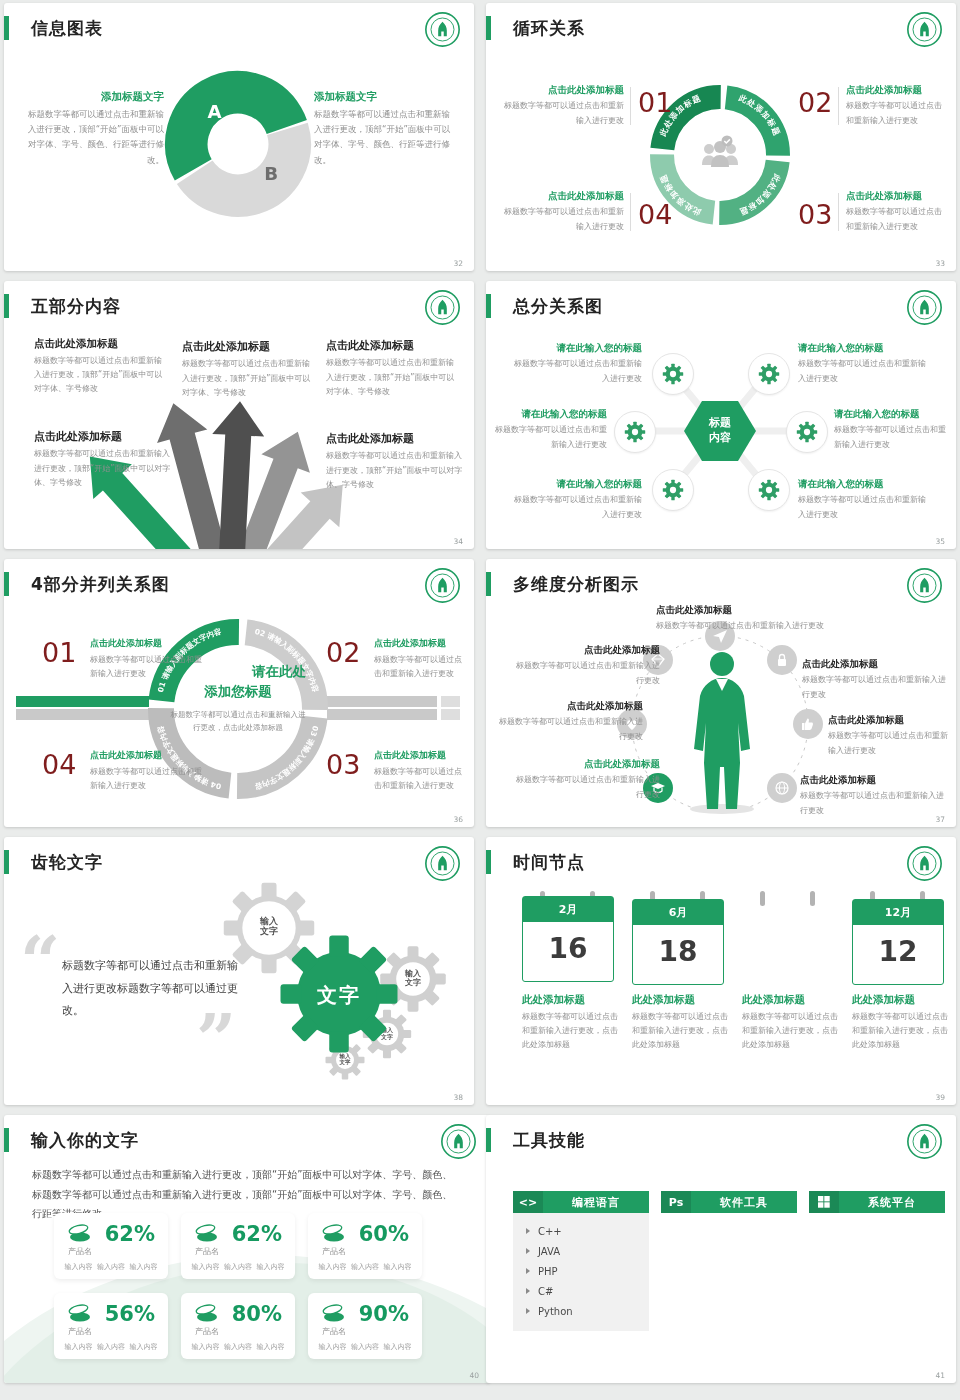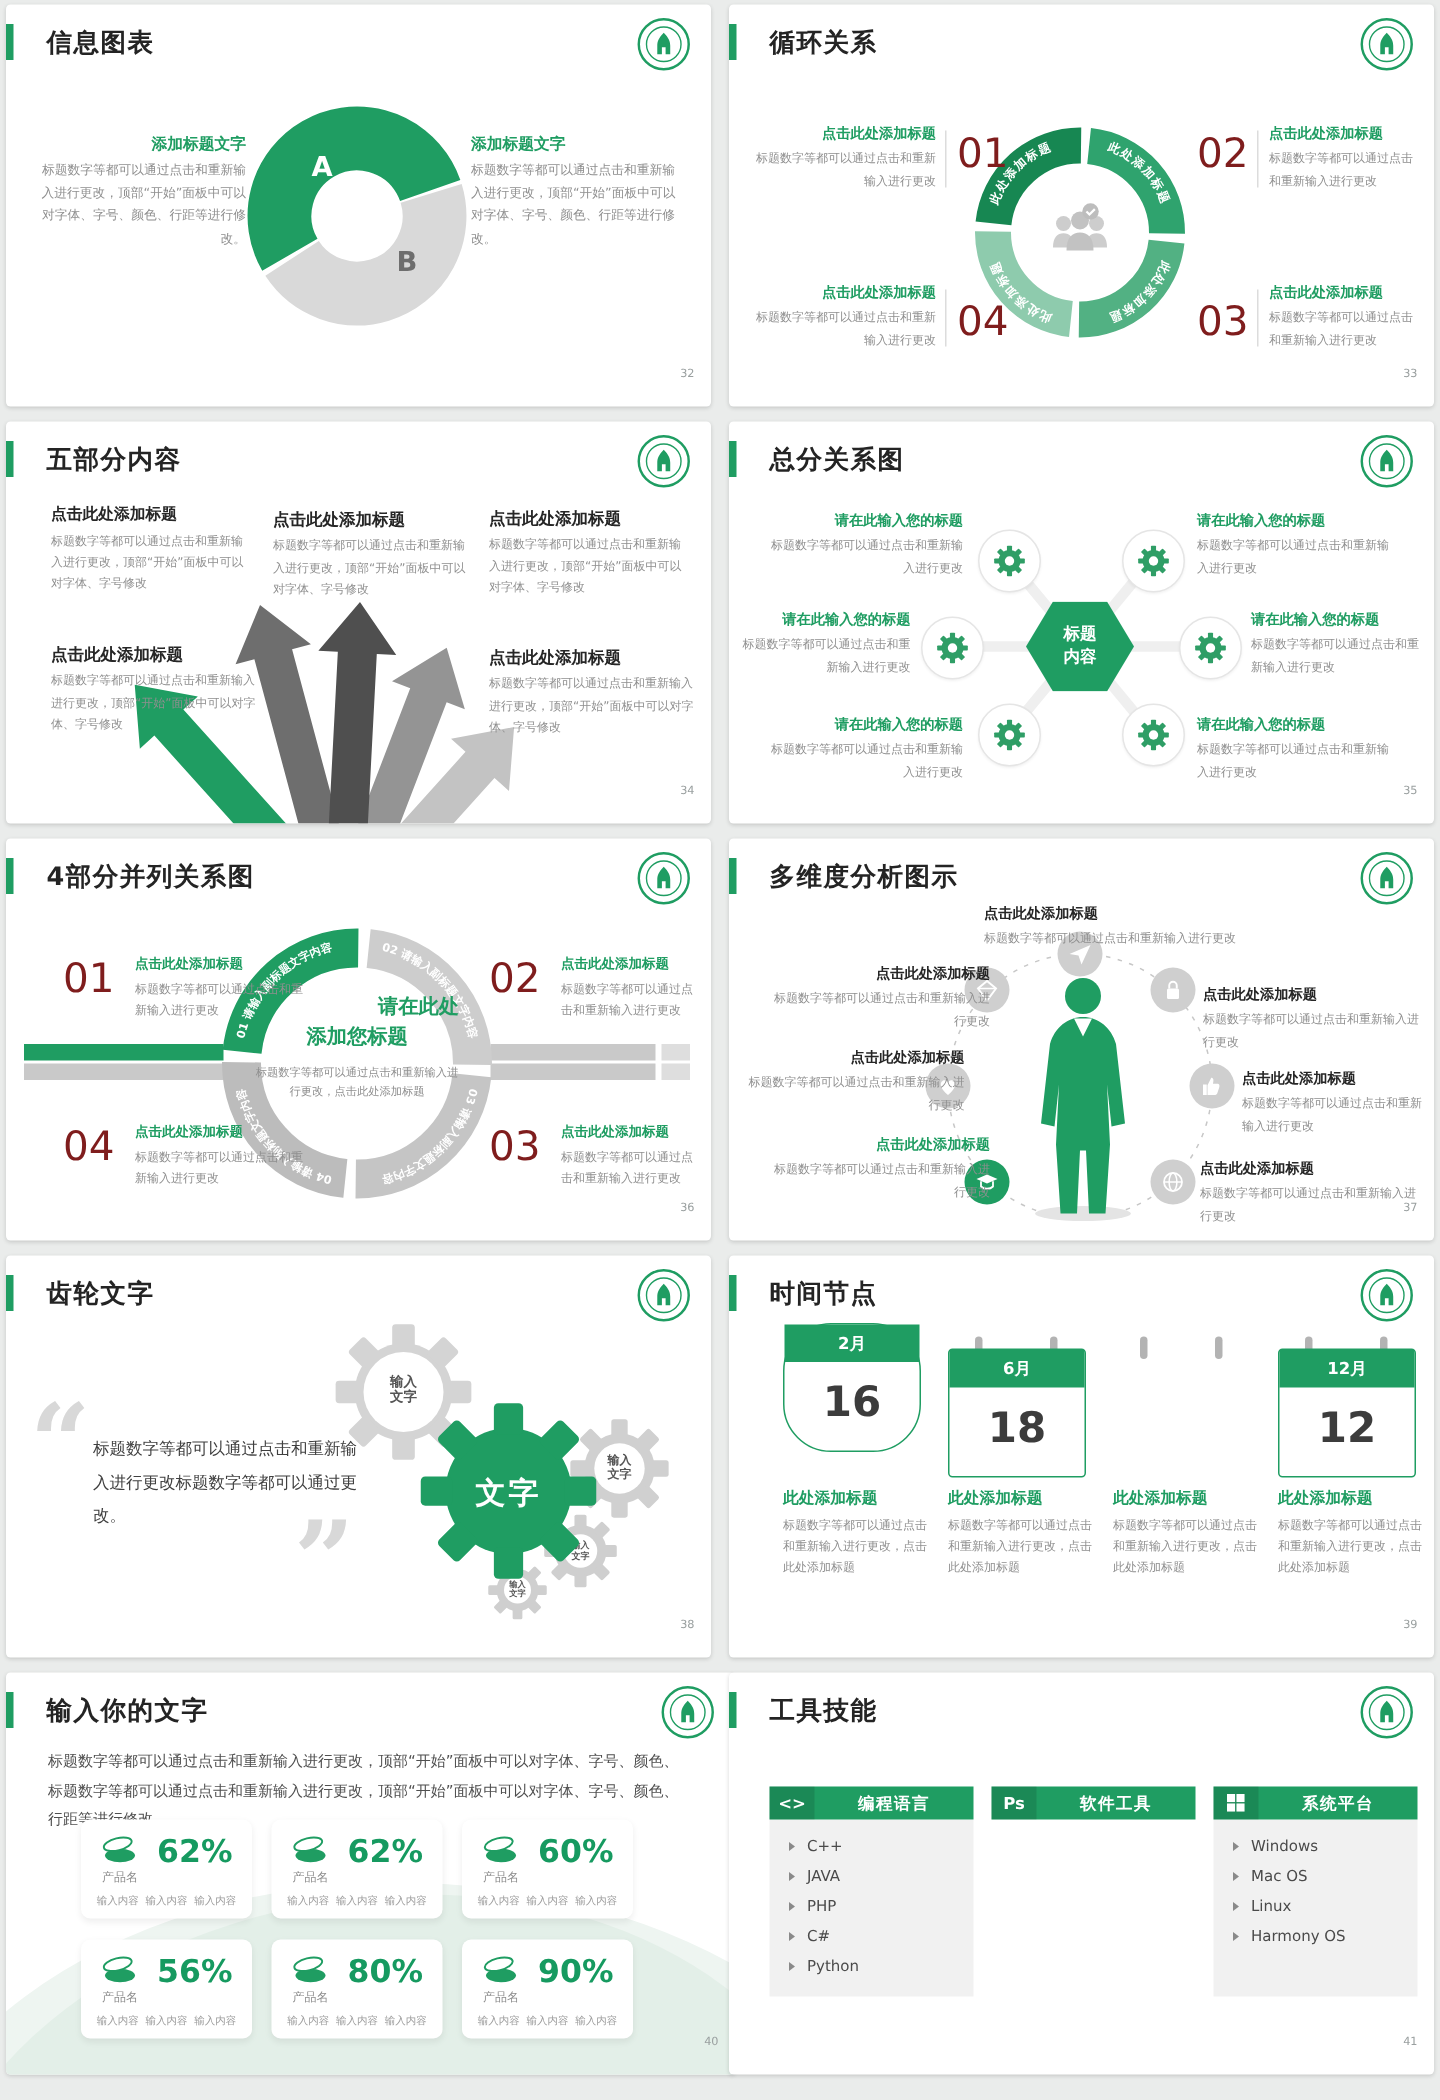--- a/index.html
+++ b/index.html
@@ -3,21 +3,21 @@
 <meta charset="utf-8">
 <style>
   html,body{margin:0;padding:0;}
   body{width:960px;height:1400px;font-family:"DejaVu Sans","Liberation Sans",sans-serif;background:#eaeceb;}
   .sheet{position:relative;width:960px;height:1400px;background:#eaeceb;overflow:hidden;}
   .slide{position:absolute;width:470px;height:268px;background:#fff;border-radius:3px;box-shadow:0 1px 3px rgba(0,0,0,.16);overflow:hidden;}
   .abs{position:absolute;}
   .acc{position:absolute;left:0;top:13px;width:5px;height:24px;background:#1f9d62;}
   .stitle{position:absolute;left:27px;top:14px;font-size:17px;font-weight:bold;color:#242424;letter-spacing:1px;white-space:nowrap;}
   .logo{position:absolute;right:13px;top:8px;width:37px;height:37px;}
-  .pg{position:absolute;right:11px;bottom:18px;font-size:7.5px;color:#9aa0a0;margin-top:16px;}
+  .pg{position:absolute;right:11px;bottom:3px;font-size:7.5px;color:#9aa0a0;margin-top:16px;}
   .bh{font-size:9.5px;font-weight:bold;color:#262626;margin-bottom:3px;line-height:1.4;}
   .bh.g{color:#1f9d62;}
   .bb{font-size:8px;color:#8f8f8f;line-height:1.8;}
   .tr{text-align:right;}.tc{text-align:center;}
   .num{font-size:27px;font-weight:normal;color:#7f1d1d;line-height:1;}
   .vdiv{position:absolute;width:1px;background:#dcdcdc;}
   .bar{position:absolute;height:11px;}
   .gearcircle{position:absolute;width:40px;height:40px;border-radius:50%;background:#fff;border:1px solid #e5e5e5;box-shadow:0 1px 2px rgba(0,0,0,.06);display:flex;align-items:center;justify-content:center;}
   .iconcircle{position:absolute;width:30px;height:30px;border-radius:50%;background:#cfcfcf;display:flex;align-items:center;justify-content:center;}
   .hex{position:absolute;left:198px;top:120px;width:72px;height:60px;background:#1f9d62;clip-path:polygon(25% 0%,75% 0%,100% 50%,75% 100%,25% 100%,0% 50%);display:flex;flex-direction:column;align-items:center;justify-content:center;color:#fff;font-weight:bold;font-size:11px;line-height:1.35;}
@@ -474,21 +474,21 @@
 
   <section class="slide" style="left:486px;top:837px;">
     <div class="acc"></div>
     <div class="stitle">时间节点</div>
     <svg class="logo" viewBox="0 0 36 36">
         <use href="#logo-def"></use>
       </svg>
 
     <div class="ring" style="left:54px;top:54px;"></div>
     <div class="ring" style="left:104px;top:54px;"></div>
-    <div class="cal" style="left:36px;top:45px;border-radius:32px;">
+    <div class="cal" style="left:36px;top:59px;">
       <div class="calhead">2月</div>
       <div class="calday">16</div>
     </div>
     <div class="abs" style="left:36px;top:155px;width:96px;">
       <div class="bh g" style="font-size:10.5px;">此处添加标题</div>
       <div class="bb">标题数字等都可以通过点击和重新输入进行更改，点击此处添加标题</div>
     </div>
 
     <div class="ring" style="left:164px;top:54px;"></div>
     <div class="ring" style="left:214px;top:54px;"></div>
@@ -640,35 +640,17 @@
         <div class="ict">
             <svg width="12" height="12" viewBox="0 0 12 12">
               <rect x="0" y="0" width="5.4" height="5.4" fill="#fff"></rect>
               <rect x="6.3" y="0" width="5.4" height="5.4" fill="#fff"></rect>
               <rect x="0" y="6.3" width="5.4" height="5.4" fill="#fff"></rect>
               <rect x="6.3" y="6.3" width="5.4" height="5.4" fill="#fff"></rect>
             </svg>
           </div>
         <div class="ttl">系统平台</div>
       </div>
-      <div class="skbody">
-        <div class="skitem">
-            <span class="tri"></span>
-            <span>Windows</span>
-          </div>
-        <div class="skitem">
-            <span class="tri"></span>
-            <span>Mac OS</span>
-          </div>
-        <div class="skitem">
-            <span class="tri"></span>
-            <span>Linux</span>
-          </div>
-        <div class="skitem">
-            <span class="tri"></span>
-            <span>Harmony OS</span>
-          </div>
-      </div>
     </div>
     <div class="pg">41</div>
   </section>
 
 </div>
 
 </body></html>

